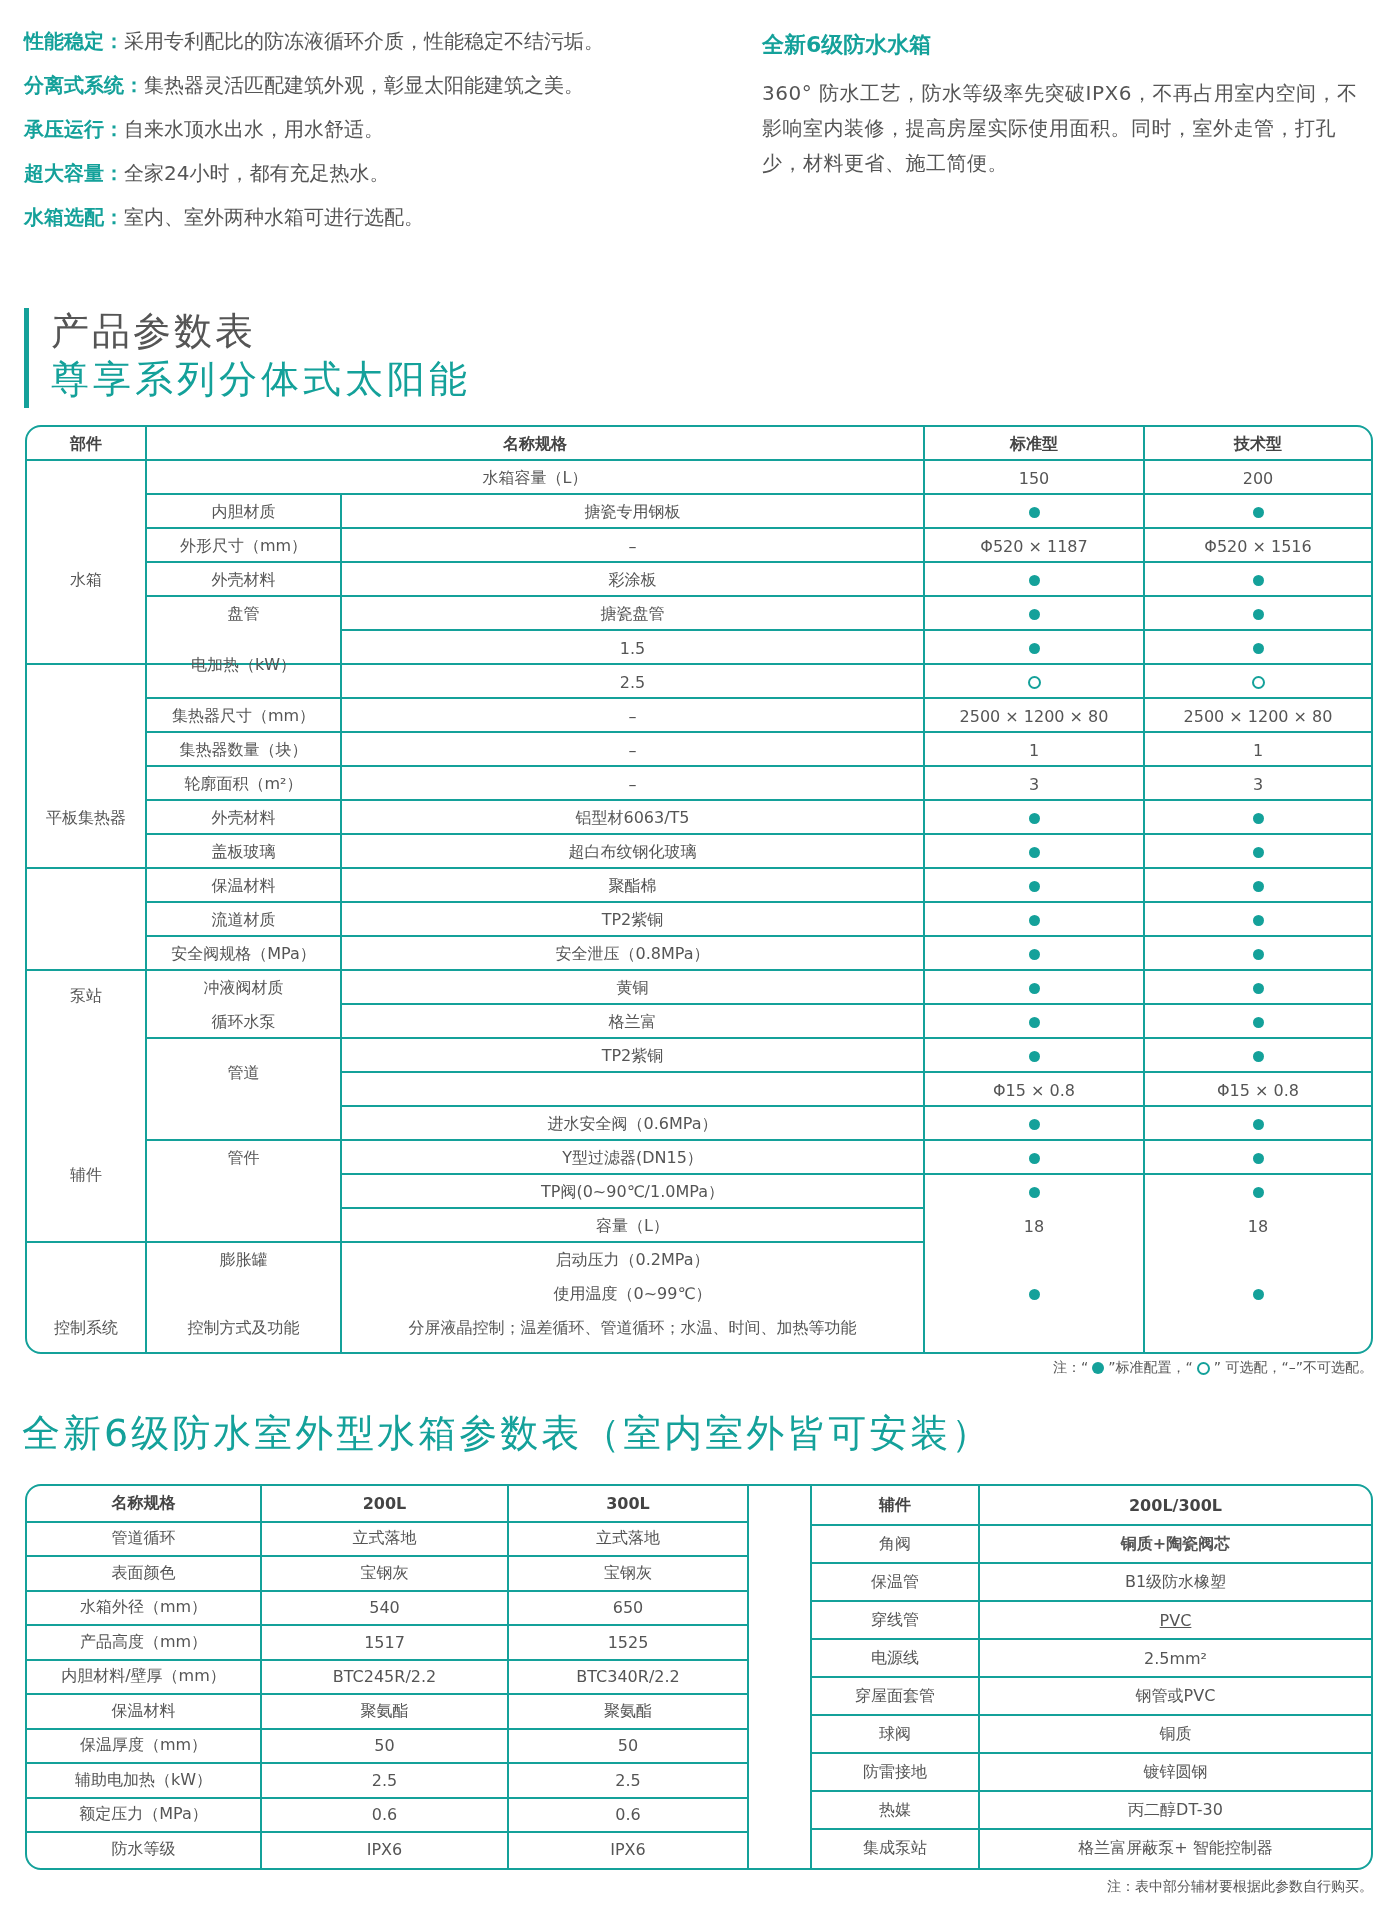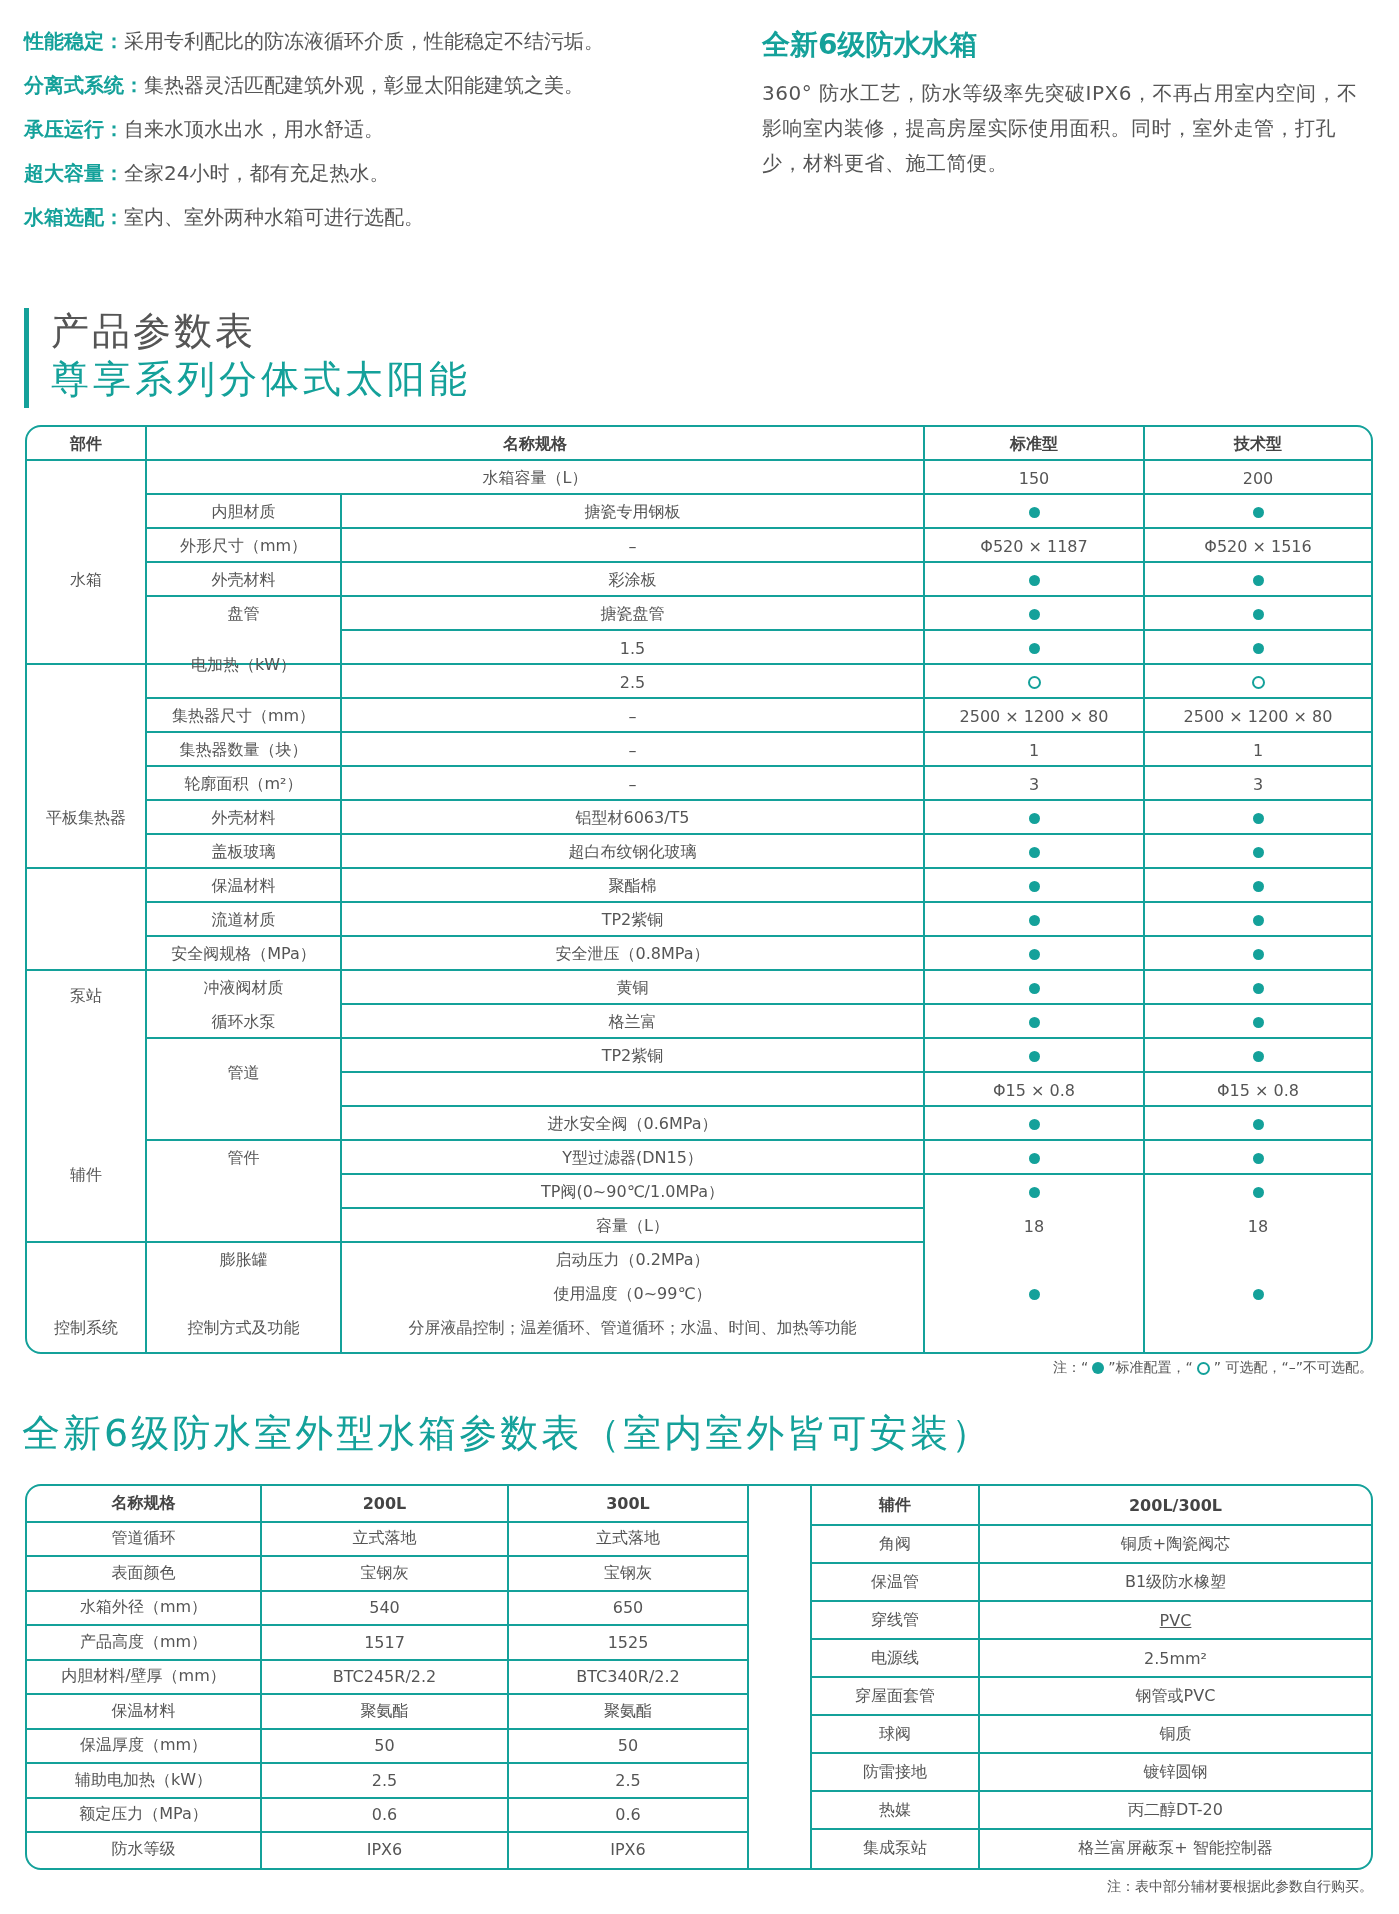--- a/index.html
+++ b/index.html
@@ -2,21 +2,21 @@
 <html><head>
 <meta charset="utf-8">
 <style>
   html,body{margin:0;padding:0;background:#fff;}
   body{width:1399px;height:1914px;position:relative;overflow:hidden;font-family:"DejaVu Sans","Liberation Sans",sans-serif;color:#555;}
   
   .features{position:absolute;left:24px;top:30px;width:720px;}
   .feat{font-size:20px;line-height:22px;height:22px;margin-bottom:22px;white-space:nowrap;color:#555;}
   .feat .k{color:#14a19a;font-weight:bold;}
   .promo{position:absolute;left:762px;top:28px;width:610px;}
-  .promo h2{margin:0;font-size:28px;font-weight:bold;color:#14a19a;line-height:34px;}
+  .promo h2{margin:0;font-size:22px;font-weight:bold;color:#14a19a;line-height:34px;}
   .promo p{margin:14px 0 0 0;font-size:20px;line-height:35px;color:#555;letter-spacing:0.5px;}
   
   .sec{position:absolute;left:24px;top:308px;border-left:5px solid #14a19a;padding-left:22px;height:100px;}
   .sec .t1{font-size:38px;line-height:46px;color:#555;letter-spacing:3px;}
   .sec .t2{font-size:38px;line-height:50px;color:#14a19a;letter-spacing:4px;}
   .t1wrap{position:absolute;left:25px;top:425px;width:1344px;height:925px;border:2px solid #14a19a;border-radius:16px 16px 16px 16px;overflow:hidden;}
   .grid{position:absolute;left:0;top:0;width:100%;height:100%;}
   .cell{position:absolute;display:flex;align-items:center;justify-content:center;font-size:16px;color:#555;box-sizing:border-box;text-align:center;white-space:nowrap;}
   .hd{font-weight:bold;color:#444;}
   .hl{position:absolute;height:2px;background:#14a19a;}
@@ -320,33 +320,33 @@
       <div class="hl" style="left: 783px; top: 114px; width: 561px;"></div>
       <div class="hl" style="left: 783px; top: 152px; width: 561px;"></div>
       <div class="hl" style="left: 783px; top: 190px; width: 561px;"></div>
       <div class="hl" style="left: 783px; top: 228px; width: 561px;"></div>
       <div class="hl" style="left: 783px; top: 266px; width: 561px;"></div>
       <div class="hl" style="left: 783px; top: 304px; width: 561px;"></div>
       <div class="hl" style="left: 783px; top: 342px; width: 561px;"></div>
       <div class="cell hd" style="left: 785px; width: 166px; top: 0px; height: 38px;">辅件</div>
       <div class="cell hd" style="left: 953px; width: 391px; top: 0px; height: 38px;">200L/300L</div>
       <div class="cell " style="left: 785px; width: 166px; top: 39px; height: 38px;">角阀</div>
-      <div class="cell " style="left: 953px; width: 391px; top: 39px; height: 38px;">铜质+陶瓷阀芯</div>
+      <div class="cell " style="left: 953px; width: 391px; top: 39px; height: 38px; font-weight: bold;">铜质+陶瓷阀芯</div>
       <div class="cell " style="left: 785px; width: 166px; top: 77px; height: 38px;">保温管</div>
       <div class="cell " style="left: 953px; width: 391px; top: 77px; height: 38px;">B1级防水橡塑</div>
       <div class="cell " style="left: 785px; width: 166px; top: 115px; height: 38px;">穿线管</div>
       <div class="cell " style="left: 953px; width: 391px; top: 115px; height: 38px; text-decoration: underline;">PVC</div>
       <div class="cell " style="left: 785px; width: 166px; top: 153px; height: 38px;">电源线</div>
       <div class="cell " style="left: 953px; width: 391px; top: 153px; height: 38px;">2.5mm²</div>
       <div class="cell " style="left: 785px; width: 166px; top: 191px; height: 38px;">穿屋面套管</div>
       <div class="cell " style="left: 953px; width: 391px; top: 191px; height: 38px;">钢管或PVC</div>
       <div class="cell " style="left: 785px; width: 166px; top: 229px; height: 38px;">球阀</div>
       <div class="cell " style="left: 953px; width: 391px; top: 229px; height: 38px;">铜质</div>
       <div class="cell " style="left: 785px; width: 166px; top: 267px; height: 38px;">防雷接地</div>
       <div class="cell " style="left: 953px; width: 391px; top: 267px; height: 38px;">镀锌圆钢</div>
       <div class="cell " style="left: 785px; width: 166px; top: 305px; height: 38px;">热媒</div>
-      <div class="cell " style="left: 953px; width: 391px; top: 305px; height: 38px;">丙二醇DT-20</div>
+      <div class="cell " style="left: 953px; width: 391px; top: 305px; height: 38px;">丙二醇DT-30</div>
       <div class="cell " style="left: 785px; width: 166px; top: 343px; height: 38px;">集成泵站</div>
       <div class="cell " style="left: 953px; width: 391px; top: 343px; height: 38px;">格兰富屏蔽泵+ 智能控制器</div>
     </div>
 </div>
 
 <div class="note2">注：表中部分辅材要根据此参数自行购买。</div>
 
 </body></html>

